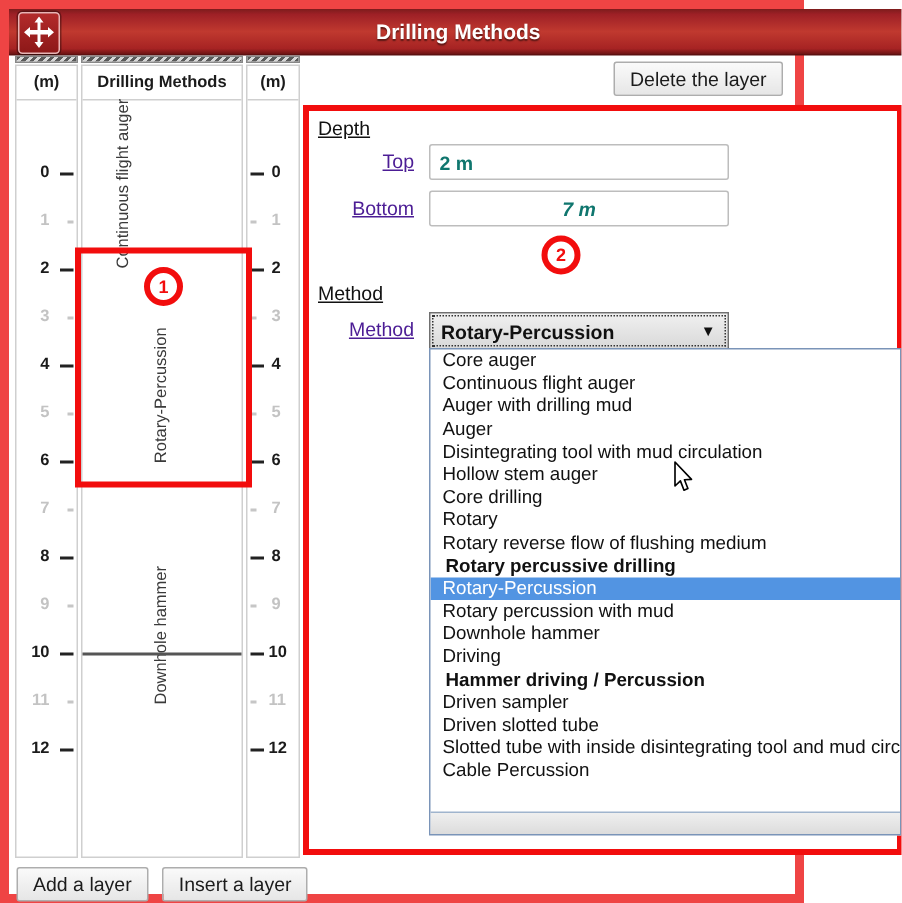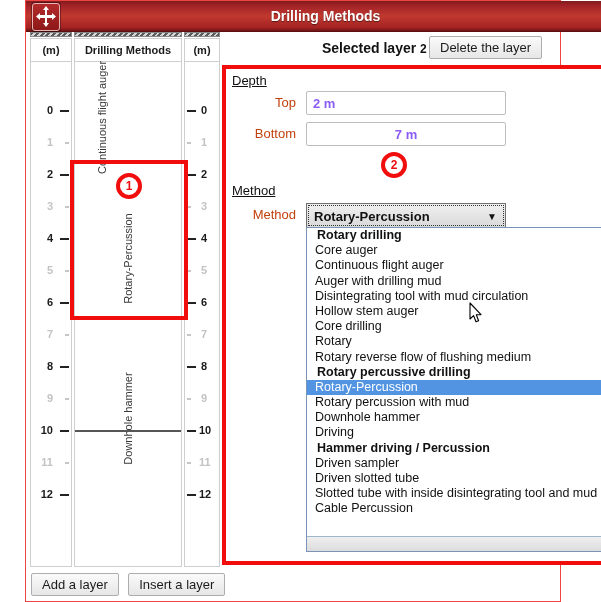--- a/index.html
+++ b/index.html
@@ -2,21 +2,21 @@
 <html><head>
 <meta charset="utf-8">
 <style>
   html,body{margin:0;padding:0;}
   body{
     width:601px;height:602px;overflow:hidden;
     font-family:"Liberation Sans", sans-serif;
     background:#ffffff;
     -webkit-font-smoothing:antialiased;
   }
-  .app{position:relative;width:536px;height:602px;box-sizing:border-box;border:1px solid #ef4444;background:#fff;margin-left:25px;}
+  .app{position:relative;width:536px;height:602px;box-sizing:border-box;border:6px solid #ef4444;background:#fff;}
 
   
   .titlebar{
     position:absolute;left:0;top:0;width:599px;height:30px;
     background:linear-gradient(to bottom,#7d1c1c 0%,#9e2026 12%,#c0392f 50%,#a62323 88%,#6e1414 100%);
     border-bottom:1px solid #5d1010;
   }
   .titlebar .title{
     position:absolute;left:0;top:0;width:100%;height:30px;line-height:30px;
     text-align:center;color:#ffffff;font-size:14px;font-weight:bold;
@@ -71,24 +71,24 @@
   .rightpane{position:absolute;left:196px;top:31px;width:400px;height:535px;}
   .selhdr{position:absolute;left:0;top:4px;width:100%;height:26px;}
   .selhdr .seltext{position:absolute;left:100px;top:4px;font-size:14px;font-weight:bold;color:#111;}
   .selhdr .selnum{font-size:12px;}
   .selhdr .delbtn{position:absolute;left:207px;top:0;}
 
   .formbox{position:absolute;left:0px;top:33px;width:400px;height:500px;
      border:4px solid #f20d0d;box-sizing:border-box;background:#fff;}
 
   .grouplabel{position:absolute;font-size:13px;color:#111;text-decoration:underline;}
-  .fieldlabel{position:absolute;font-size:13px;color:#c2410c;text-align:right;}
+  .fieldlabel{position:absolute;font-size:13px;color:#4c1d95;text-align:right;text-decoration:underline;}
   .textinput{position:absolute;height:24px;line-height:24px;border:1px solid #bdbdbd;border-radius:2px;
-     background:#fff;font-size:13px;font-weight:bold;color:#8b5cf6;box-sizing:border-box;padding:0 6px;}
-  .textinput.center{text-align:center;}
+     background:#fff;font-size:13px;font-weight:bold;color:#0f766e;box-sizing:border-box;padding:0 6px;}
+  .textinput.center{text-align:center;font-style:italic;}
 
   .combo{position:absolute;height:25px;box-sizing:border-box;
      background:linear-gradient(to bottom,#f0f0f0,#d9d9d9);
      border:1px solid #707070;outline:1px dotted #333;outline-offset:-3px;}
   .combo .val{position:absolute;left:7px;top:0;line-height:25px;font-size:13px;font-weight:bold;color:#111;}
   .combo .arrow{position:absolute;right:8px;top:0;line-height:25px;font-size:10px;color:#111;}
 
   .listbox{position:absolute;background:#ffffff;border:1px solid #7a94b8;box-sizing:border-box;overflow:hidden;}
   .listitem{height:15.2px;line-height:15.2px;font-size:12.5px;color:#111;padding-left:8px;white-space:nowrap;overflow:hidden;}
   .listitem.group{font-weight:bold;padding-left:10px;}
@@ -203,24 +203,20 @@
   </div>
 
   <div class="bottombar">
     <button class="btn">Add a layer</button>
     <button class="btn">Insert a layer</button>
   </div>
 
   <div class="rightpane">
 
     <div class="selhdr">
-      <div class="seltext">
-        <span>Selected layer</span>
-        <span class="selnum">2</span>
-      </div>
       <button class="btn delbtn">Delete the layer</button>
     </div>
 
     <div class="formbox">
 
       <div class="grouplabel" style="left:6px;top:4px;">Depth</div>
 
       <div class="fieldlabel" style="left:10px;top:26px;width:60px;">Top</div>
       <div class="textinput" style="left:80px;top:22px;width:200px;">2 m</div>
 
@@ -233,24 +229,24 @@
 
       <div class="fieldlabel" style="left:10px;top:138px;width:60px;">Method</div>
 
       <div class="combo" style="left:80px;top:134px;width:200px;">
         <span class="val">Rotary-Percussion</span>
         <span class="arrow">▼</span>
       </div>
 
       <div class="listbox" style="left:80px;top:158px;width:315px;height:325px;">
         <div id="optionlist">
-            <div class="listitem group">Rotary drilling</div>
             <div class="listitem">Core auger</div>
             <div class="listitem">Continuous flight auger</div>
             <div class="listitem">Auger with drilling mud</div>
+            <div class="listitem">Auger</div>
             <div class="listitem">Disintegrating tool with mud circulation</div>
             <div class="listitem">Hollow stem auger</div>
             <div class="listitem">Core drilling</div>
             <div class="listitem">Rotary</div>
             <div class="listitem">Rotary reverse flow of flushing medium</div>
             <div class="listitem group">Rotary percussive drilling</div>
             <div class="listitem sel">Rotary-Percussion</div>
             <div class="listitem">Rotary percussion with mud</div>
             <div class="listitem">Downhole hammer</div>
             <div class="listitem">Driving</div>

